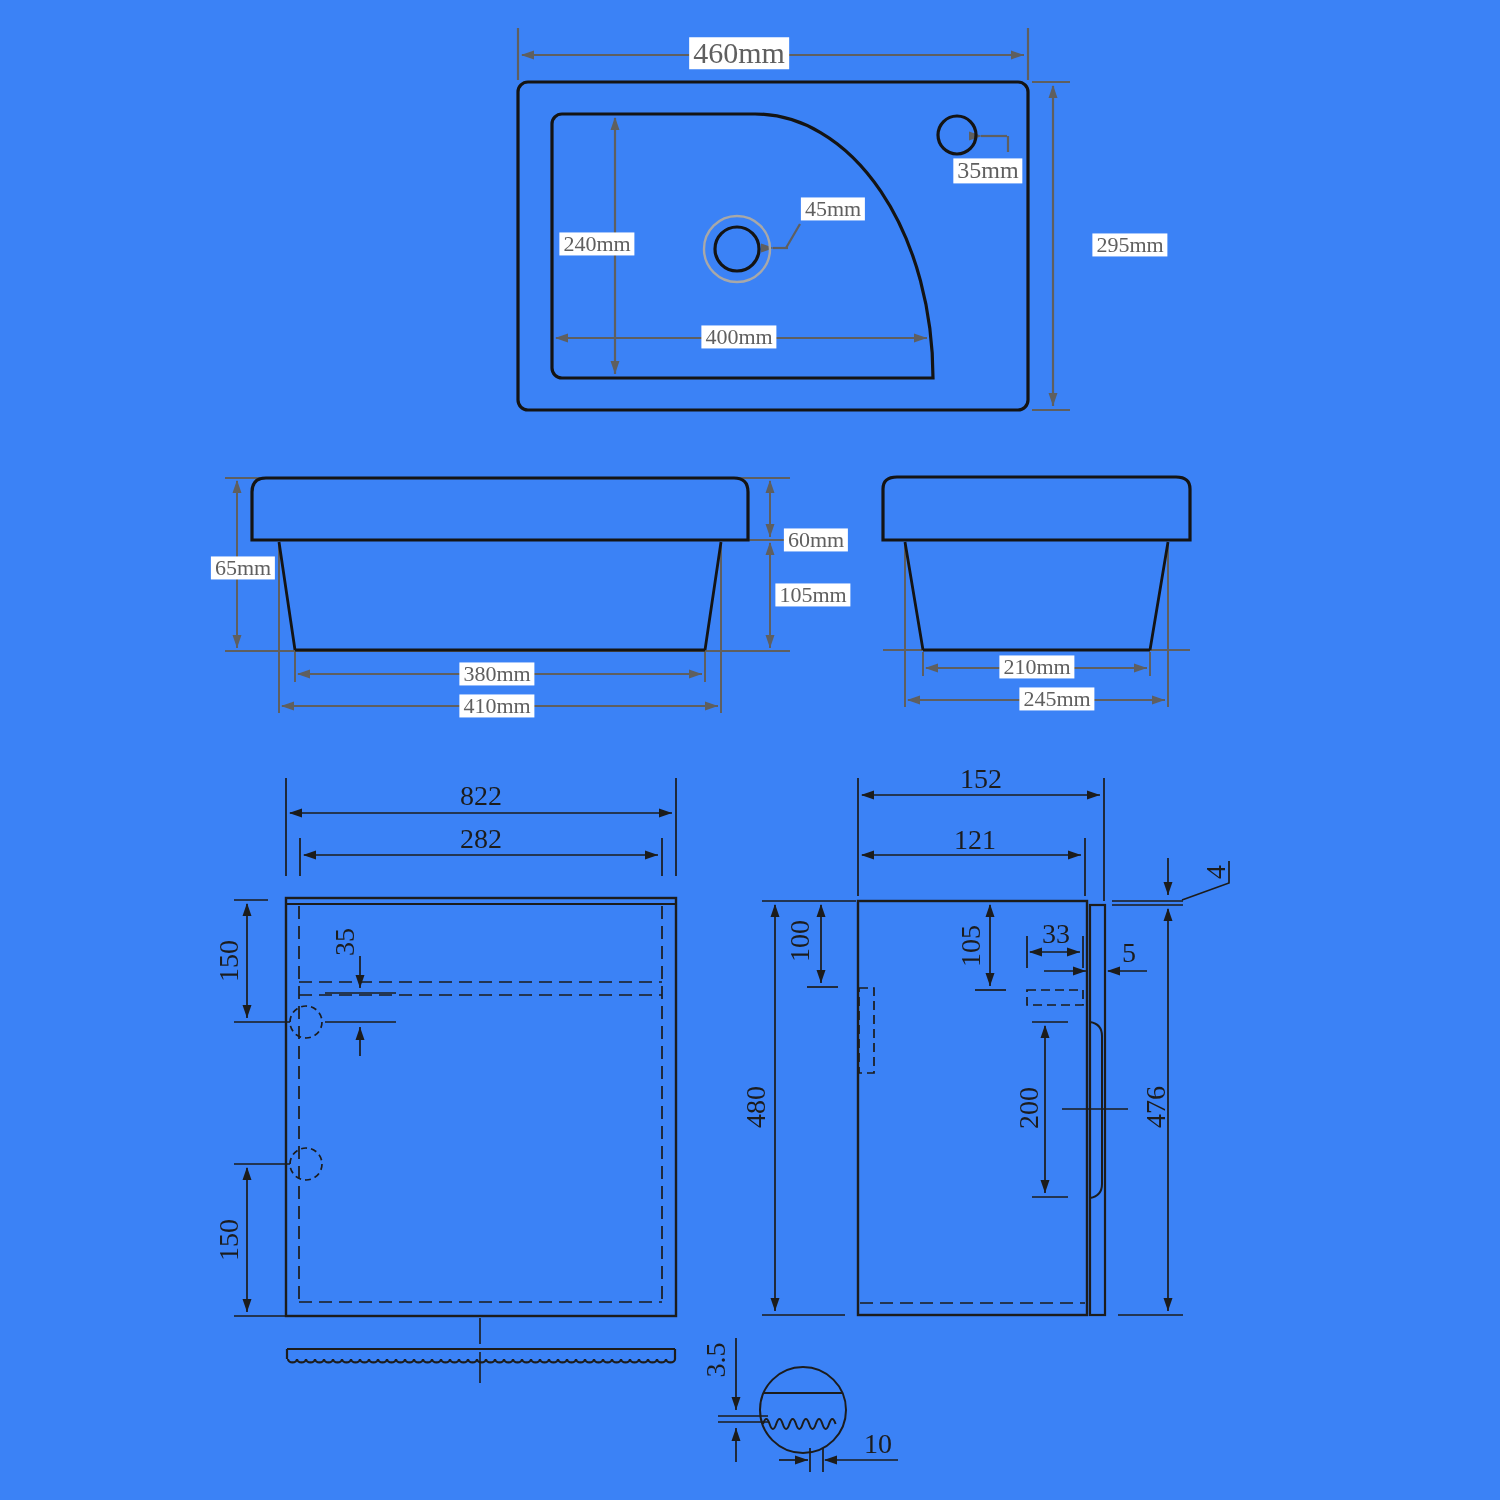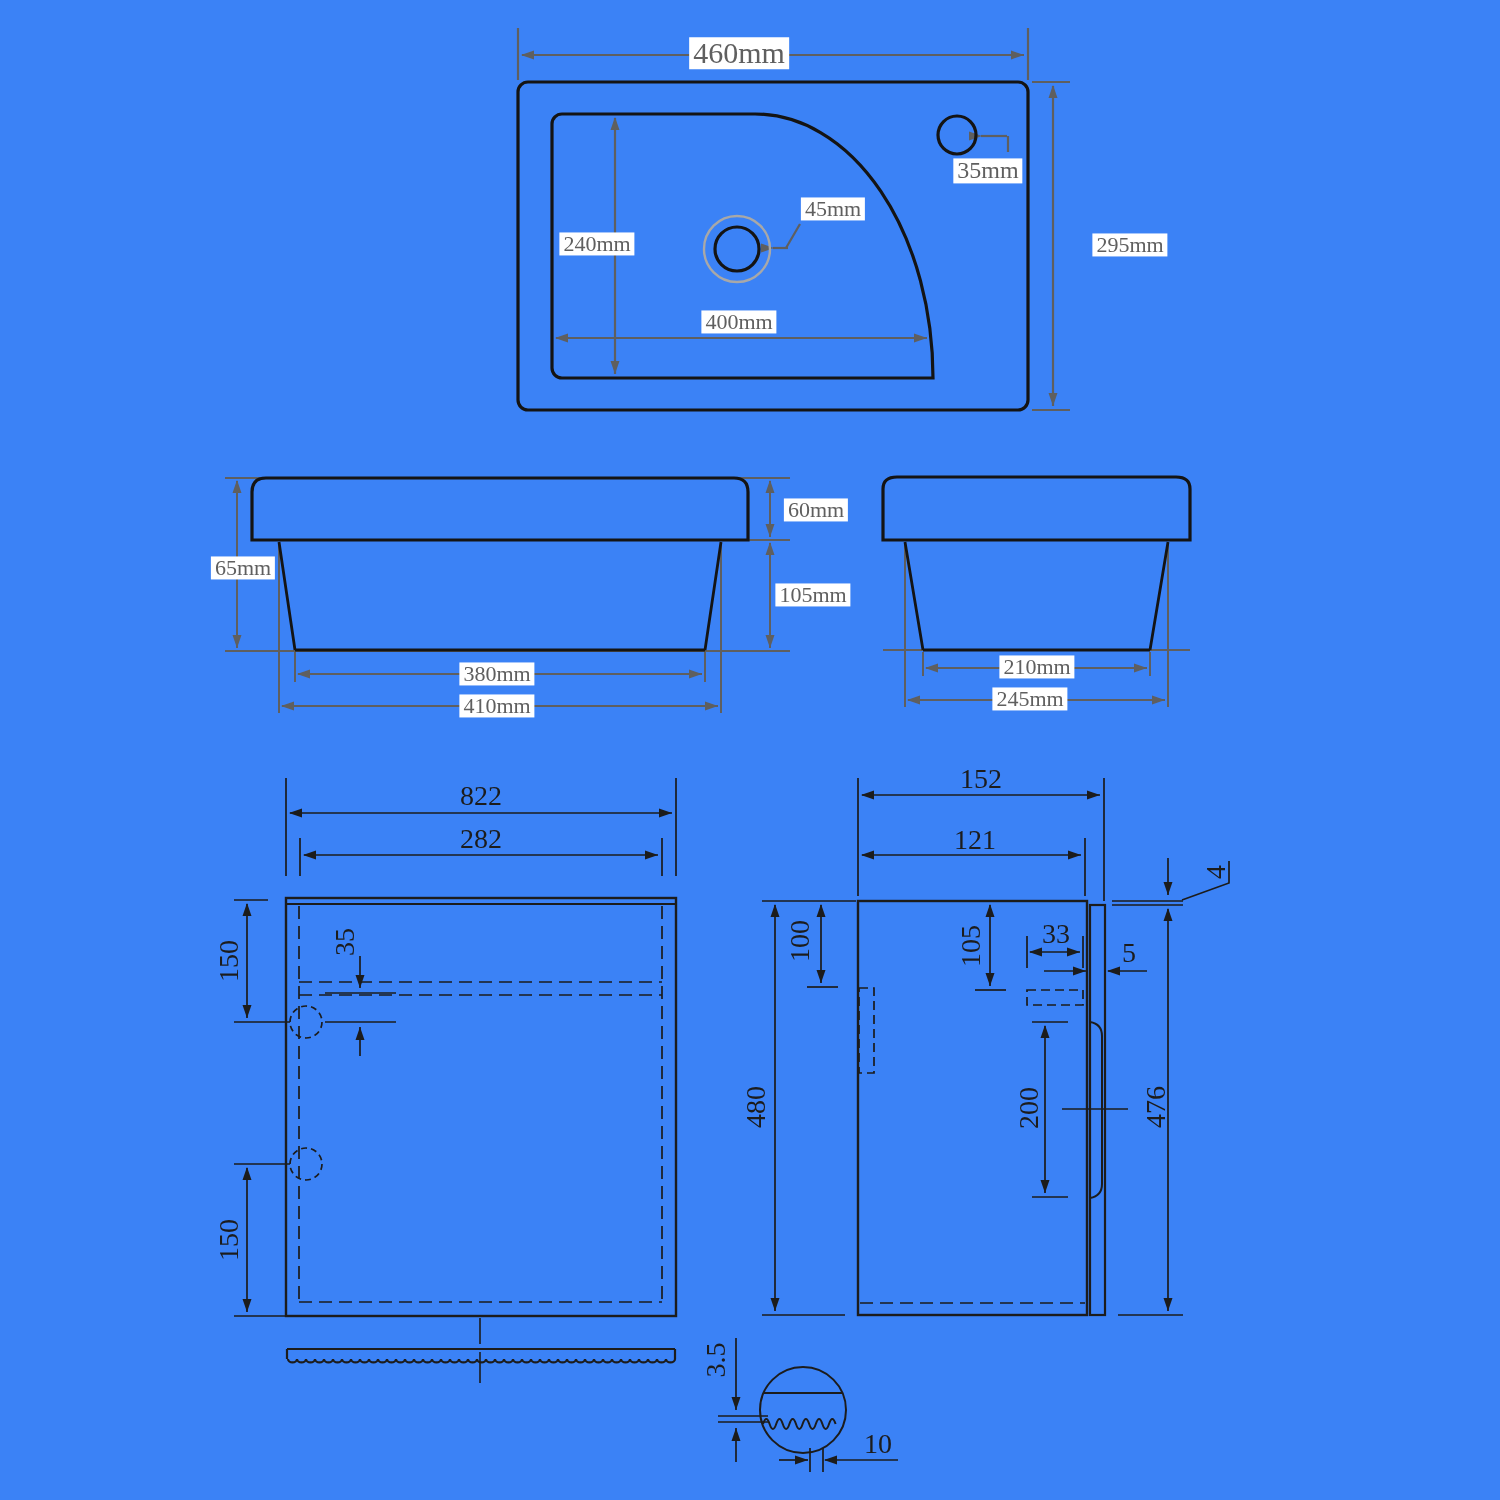--- a/index.html
+++ b/index.html
@@ -196,32 +196,32 @@
       <path d="M810 1448 V1472 M823 1448 V1472"></path>
       <line x1="779" y1="1460" x2="808" y2="1460" marker-end="url(#aeb)"></line>
       <line x1="825" y1="1460" x2="898" y2="1460" marker-start="url(#asb)"></line>
     </g>
   </g>
 </svg>
 
 <div class="lbl big" style="left:739px;top:53px">460mm</div>
 <div class="lbl" style="left:1130px;top:245px">295mm</div>
 <div class="lbl" style="left:597px;top:244px">240mm</div>
-<div class="lbl" style="left:739px;top:322px">400mm</div>
+<div class="lbl" style="left:739px;top:337px">400mm</div>
 <div class="lbl" style="left:833px;top:209px">45mm</div>
 <div class="lbl sm" style="left:988px;top:171px">35mm</div>
 
 <div class="lbl" style="left:243px;top:568px">65mm</div>
-<div class="lbl" style="left:816px;top:510px">60mm</div>
+<div class="lbl" style="left:816px;top:540px">60mm</div>
 <div class="lbl" style="left:813px;top:595px">105mm</div>
 <div class="lbl" style="left:497px;top:674px">380mm</div>
 <div class="lbl" style="left:497px;top:706px">410mm</div>
 
 <div class="lbl" style="left:1037px;top:667px">210mm</div>
-<div class="lbl" style="left:1030px;top:699px">245mm</div>
+<div class="lbl" style="left:1057px;top:699px">245mm</div>
 
 <div class="lbl blk" style="left:481px;top:796px">822</div>
 <div class="lbl blk" style="left:481px;top:839px">282</div>
 <div class="lbl blk rot" style="left:229px;top:961px">150</div>
 <div class="lbl blk rot" style="left:345px;top:942px">35</div>
 <div class="lbl blk rot" style="left:229px;top:1240px">150</div>
 
 <div class="lbl blk" style="left:981px;top:779px">152</div>
 <div class="lbl blk" style="left:975px;top:840px">121</div>
 <div class="lbl blk rot" style="left:756px;top:1107px">480</div>

